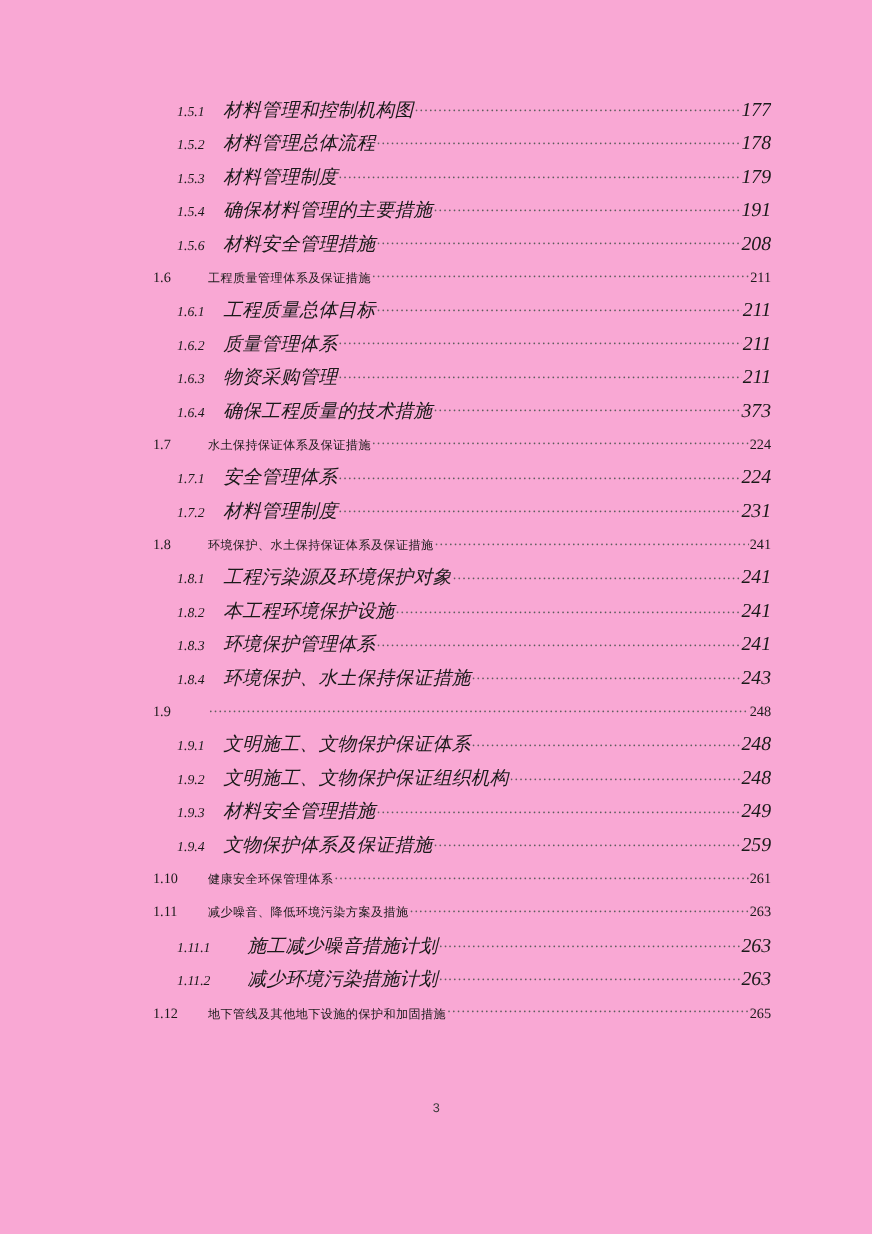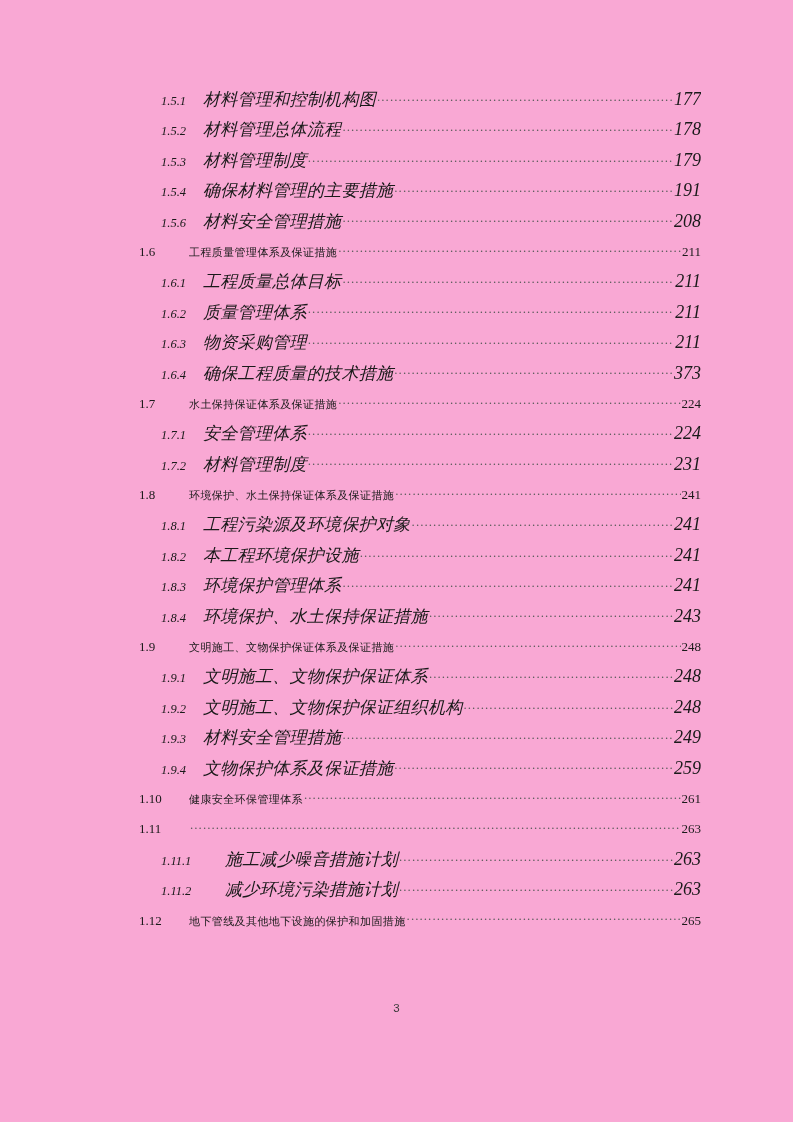--- a/index.html
+++ b/index.html
@@ -246,21 +246,20 @@
         <span class="toc-page">241</span>
       </div>
       <div class="toc-entry lvl2">
         <span class="toc-num">1.8.4</span>
         <span class="toc-title">环境保护、水土保持保证措施</span>
         <span class="toc-leader"></span>
         <span class="toc-page">243</span>
       </div>
       <div class="toc-entry lvl1">
         <span class="toc-num">1.9</span>
-        <span class="toc-title">文明施工、文物保护保证体系及保证措施</span>
         <span class="toc-leader"></span>
         <span class="toc-page">248</span>
       </div>
       <div class="toc-entry lvl2">
         <span class="toc-num">1.9.1</span>
         <span class="toc-title">文明施工、文物保护保证体系</span>
         <span class="toc-leader"></span>
         <span class="toc-page">248</span>
       </div>
       <div class="toc-entry lvl2">
@@ -282,20 +281,21 @@
         <span class="toc-page">259</span>
       </div>
       <div class="toc-entry lvl1">
         <span class="toc-num">1.10</span>
         <span class="toc-title">健康安全环保管理体系</span>
         <span class="toc-leader"></span>
         <span class="toc-page">261</span>
       </div>
       <div class="toc-entry lvl1">
         <span class="toc-num">1.11</span>
+        <span class="toc-title">减少噪音、降低环境污染方案及措施</span>
         <span class="toc-leader"></span>
         <span class="toc-page">263</span>
       </div>
       <div class="toc-entry lvl2 wide">
         <span class="toc-num">1.11.1</span>
         <span class="toc-title">施工减少噪音措施计划</span>
         <span class="toc-leader"></span>
         <span class="toc-page">263</span>
       </div>
       <div class="toc-entry lvl2 wide">

